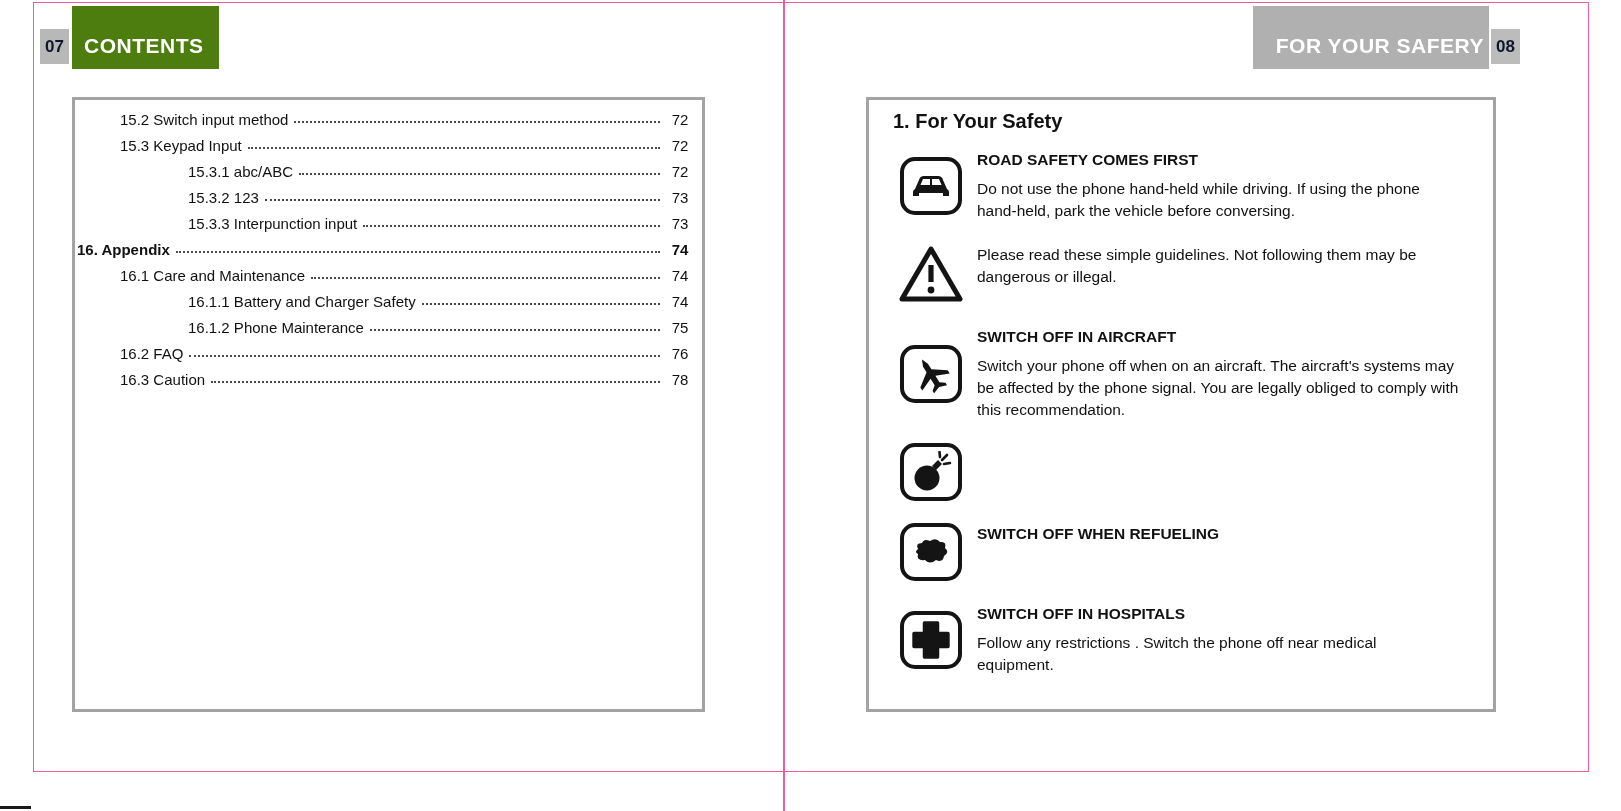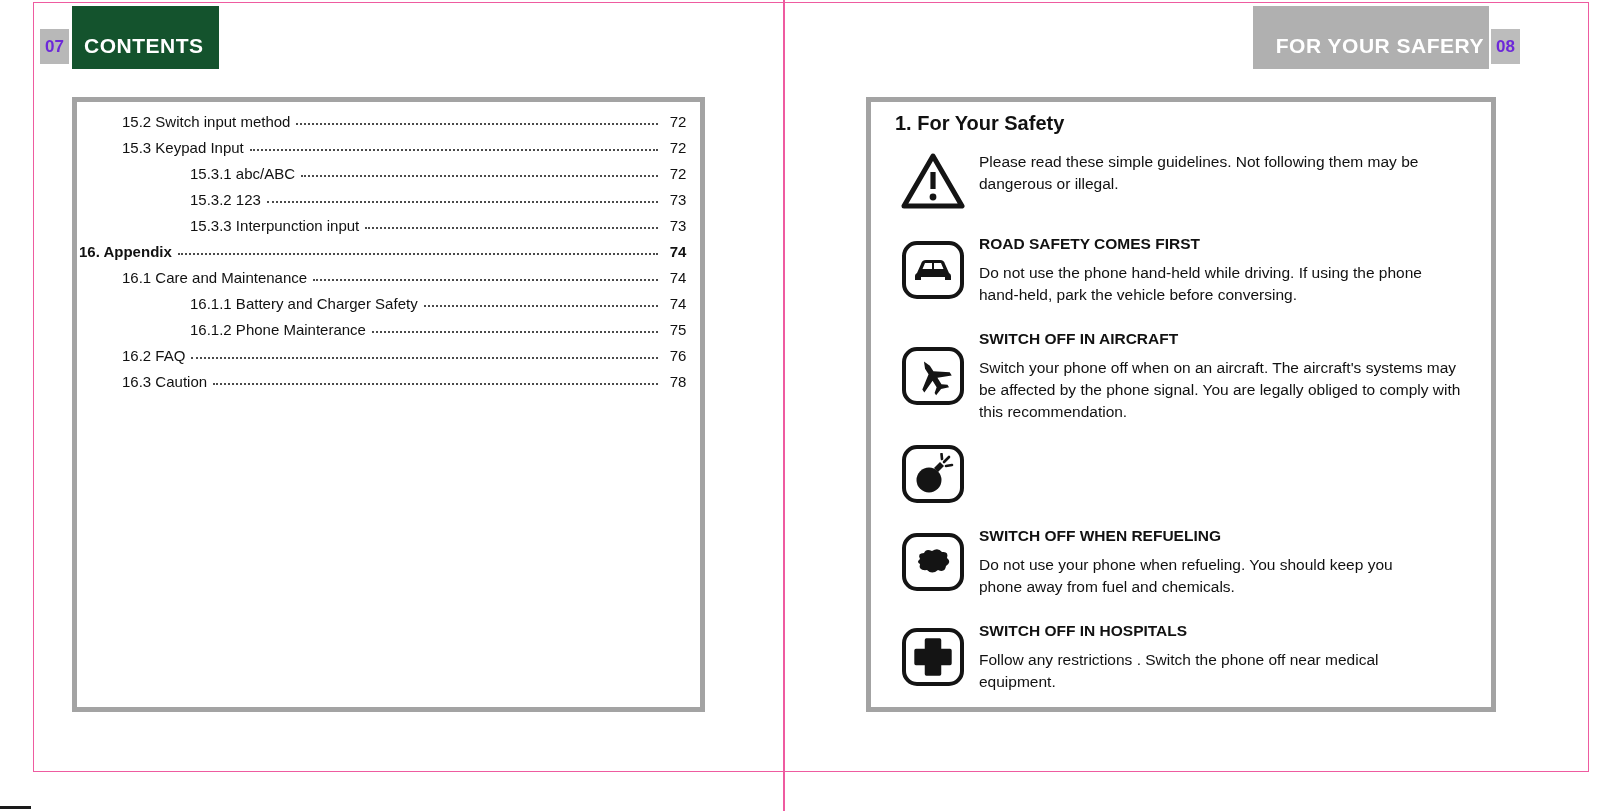--- a/index.html
+++ b/index.html
@@ -6,31 +6,31 @@
   body{
     width:1621px;height:811px;position:relative;overflow:hidden;
     background:#ffffff;font-family:"Liberation Sans", sans-serif;color:#111;
   }
   
   .crop-rect{position:absolute;left:33px;top:2px;width:1554px;height:768px;border:1px solid #ee5ba0;pointer-events:none;}
   .center-line{position:absolute;left:783px;top:0;width:2px;height:811px;background:#ee5ba0;}
   .black-tick{position:absolute;left:0;top:806px;width:31px;height:3px;background:#1a1a1a;}
 
   
-  .pgnum{position:absolute;width:29px;height:35px;color:#6d28d9;font-weight:bold;font-size:17px;
+  .pgnum{position:absolute;width:29px;height:35px;color:#0f172a;font-weight:bold;font-size:17px;
          display:flex;align-items:center;justify-content:center;}
   .pgnum-left{left:40px;top:29px;background:#b8b8b8;}
   .pgnum-right{left:1491px;top:29px;background:#bcbcbc;}
   .header-box{position:absolute;top:6px;height:63px;box-sizing:border-box;color:#fff;
               font-weight:bold;font-size:21px;letter-spacing:.5px;display:flex;align-items:flex-end;}
-  .header-left-box{left:72px;width:147px;background:#14532d;padding:0 0 11px 12px;}
+  .header-left-box{left:72px;width:147px;background:#4d7c0f;padding:0 0 11px 12px;}
   .header-right-box{left:1253px;width:236px;background:#b0b0b0;justify-content:flex-end;padding:0 5px 11px 0;}
 
   
-  .content-box{position:absolute;top:97px;height:615px;border:5px solid #a3a3a3;box-sizing:border-box;background:#fff;}
+  .content-box{position:absolute;top:97px;height:615px;border:3px solid #a3a3a3;box-sizing:border-box;background:#fff;}
   .toc-box{left:72px;width:633px;padding:5px 8px 0 0;}
   .safety-box{left:866px;width:630px;padding:8px 10px 0 22px;}
 
   
   .toc-row{display:flex;align-items:flex-end;height:26px;font-size:15px;}
   .toc-row .lbl{white-space:nowrap;padding-bottom:3px;}
   .toc-row .leader{flex:1;border-bottom:2px dotted #4a4a4a;margin:0 6px 8px 6px;}
   .toc-row .pg{width:28px;text-align:center;padding-bottom:3px;}
   .i1 .lbl{margin-left:45px;}
   .i2 .lbl{margin-left:113px;}
@@ -124,46 +124,46 @@
   </div>
 
 </div>
 
 <div class="content-box safety-box">
 
   <div class="safety-title">1. For Your Safety</div>
 
   <div class="safety-section">
     <div class="icon-cell">
+      <div class="squircle">
+        <svg width="40" height="27" viewBox="0 0 40 27">
+          <path d="M4 17 L8 8 Q9 4 13 4 H27 Q31 4 32 8 L36 17 Q38 18 38 20 V24 H32 V21 H8 V24 H2 V20 Q2 18 4 17 Z" fill="#141414"></path>
+          <path d="M12 7 H19 V13 H9.5 Z M21 7 H28 L30.5 13 H21 Z" fill="#ffffff"></path>
+        </svg>
+      </div>
+    </div>
+    <div class="text-cell">
+      <div class="safety-heading">ROAD SAFETY COMES FIRST</div>
+      <div class="safety-text">Do not use the phone hand-held while driving. If using the phone
+hand-held, park the vehicle before conversing.</div>
+    </div>
+  </div>
+
+  <div class="safety-section">
+    <div class="icon-cell">
       <svg width="66" height="60" viewBox="0 0 66 60">
         <path d="M33 5 L62 55 H4 Z" fill="none" stroke="#141414" stroke-width="5" stroke-linejoin="round"></path>
         <rect x="30.4" y="21" width="5.2" height="17" fill="#141414"></rect>
         <circle cx="33" cy="46" r="3.4" fill="#141414"></circle>
       </svg>
     </div>
     <div class="text-cell">
 
       <div class="safety-text">Please read these simple guidelines. Not following them may be
 dangerous or illegal.</div>
-    </div>
-  </div>
-
-  <div class="safety-section">
-    <div class="icon-cell">
-      <div class="squircle">
-        <svg width="40" height="27" viewBox="0 0 40 27">
-          <path d="M4 17 L8 8 Q9 4 13 4 H27 Q31 4 32 8 L36 17 Q38 18 38 20 V24 H32 V21 H8 V24 H2 V20 Q2 18 4 17 Z" fill="#141414"></path>
-          <path d="M12 7 H19 V13 H9.5 Z M21 7 H28 L30.5 13 H21 Z" fill="#ffffff"></path>
-        </svg>
-      </div>
-    </div>
-    <div class="text-cell">
-      <div class="safety-heading">ROAD SAFETY COMES FIRST</div>
-      <div class="safety-text">Do not use the phone hand-held while driving. If using the phone
-hand-held, park the vehicle before conversing.</div>
     </div>
   </div>
 
   <div class="safety-section">
     <div class="icon-cell">
       <div class="squircle">
         <svg width="38" height="38" viewBox="0 0 40 40" style="transform:rotate(-32deg);">
           <path d="M20 2 L23 9 L23 16 L37 26 L37 30 L23 24 L23 32 L28 36 L28 39 L20 36 L12 39 L12 36 L17 32 L17 24 L3 30 L3 26 L17 16 L17 9 Z" fill="#141414"></path>
         </svg>
       </div>
@@ -195,22 +195,20 @@
   <div class="safety-section">
     <div class="icon-cell">
       <div class="squircle">
         <svg width="40" height="30" viewBox="0 0 40 30">
           <path d="M7 12 Q4 6 11 6 Q13 1 19 4 Q25 0 29 5 Q36 4 34 11 Q39 15 33 19 Q32 26 25 23 Q19 28 14 23 Q5 24 7 17 Q3 15 7 12 Z" fill="#141414"></path>
         </svg>
       </div>
     </div>
     <div class="text-cell">
       <div class="safety-heading">SWITCH OFF WHEN REFUELING</div>
-      <div class="safety-text">Do not use your phone when refueling. You should keep you
-phone away from fuel and chemicals.</div>
     </div>
   </div>
 
   <div class="safety-section">
     <div class="icon-cell">
       <div class="squircle">
         <svg width="44" height="44" viewBox="0 0 40 40">
           <path d="M14 3 H26 Q27.5 3 27.5 4.5 V12.5 H35.5 Q37 12.5 37 14 V26 Q37 27.5 35.5 27.5 H27.5 V35.5 Q27.5 37 26 37 H14 Q12.5 37 12.5 35.5 V27.5 H4.5 Q3 27.5 3 26 V14 Q3 12.5 4.5 12.5 H12.5 V4.5 Q12.5 3 14 3 Z" fill="#141414"></path>
         </svg>
       </div>

